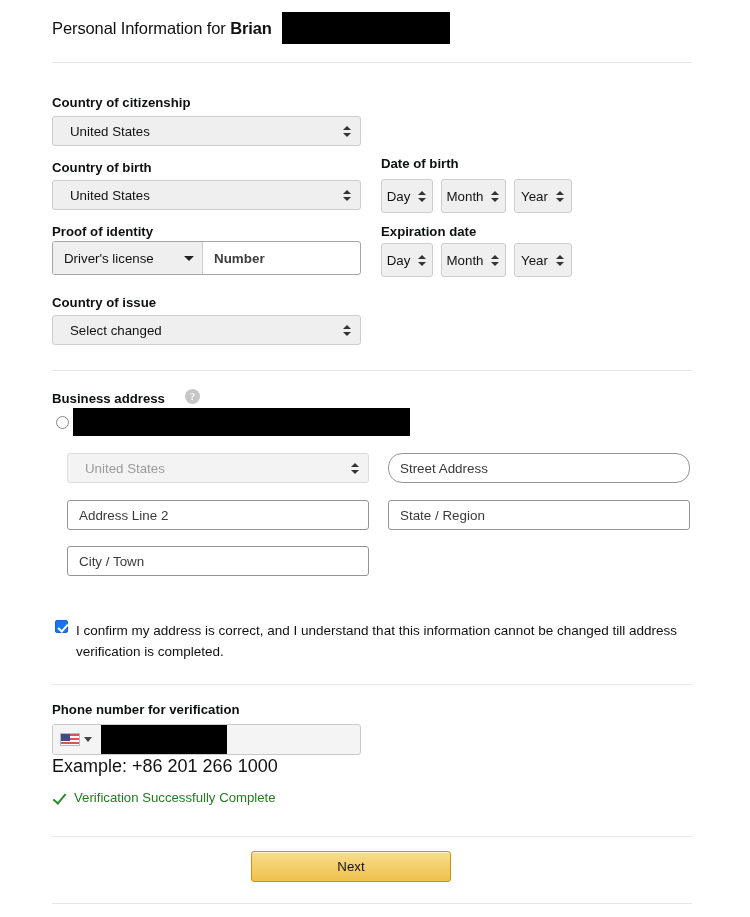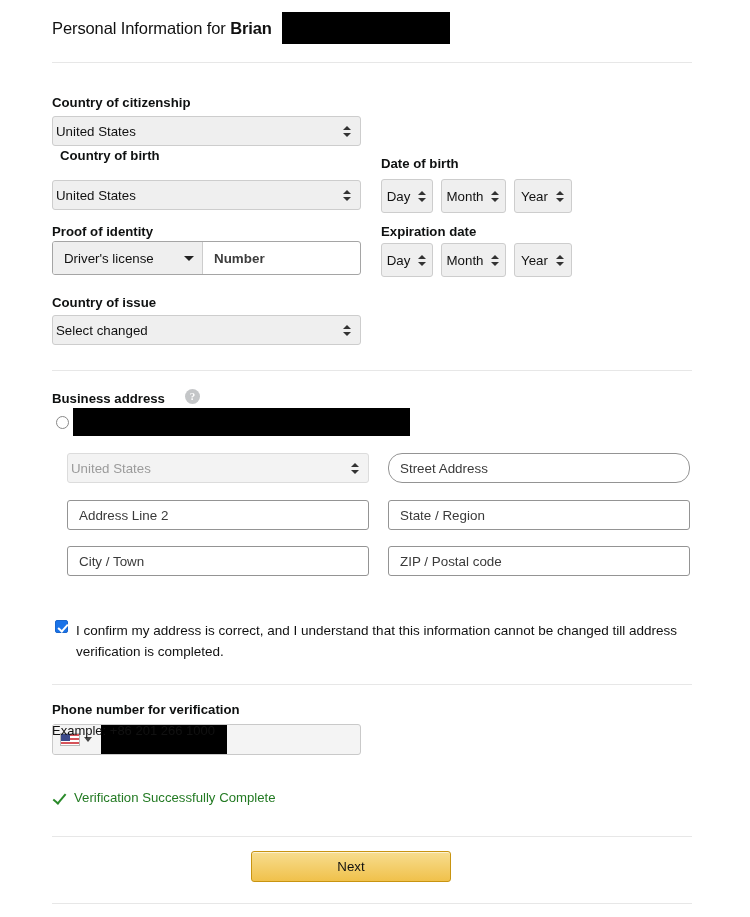--- a/index.html
+++ b/index.html
@@ -53,21 +53,21 @@
   
   .sel {
     position: absolute;
     background: #efefef;
     border: 1px solid #cdcdcd;
     border-radius: 3px;
     font-size: 13.3px;
     color: #111111;
     display: flex;
     align-items: center;
-    padding: 0 8px 0 3px;
+    padding: 0 8px 0 17px;
     cursor: default;
   }
   .sel .sel-val { flex: 1; white-space: nowrap; overflow: hidden; }
   .sel.disabled { background: #f3f3f3; border-color: #dcdcdc; }
   .sel.disabled .sel-val { color: #9b9b9b; }
   .updown {
     width: 9px; height: 13px;
     position: relative;
     flex: none;
     margin-left: 4px;
@@ -233,22 +233,22 @@
     border-right: 4px solid transparent;
     border-top: 5px solid #444;
   }
   .phone-redact {
     width: 126px; height: 29px;
     background: #000000;
     margin-left: 2px;
   }
   .phone-example {
     position: absolute;
-    left: 52px; top: 723px;
-    font-size: 13px;
+    left: 52px; top: 756px;
+    font-size: 18px;
     color: #111111;
   }
 
   
   .verify {
     position: absolute;
     left: 52px; top: 790px;
     display: flex; align-items: center; gap: 8px;
   }
   .check-mark {
@@ -304,21 +304,21 @@
   </div>
 
   <div class="divider" style="top:62px;"></div>
 
   <div class="flabel" style="left:52px; top:95px;">Country of citizenship</div>
   <div class="sel" style="left:52px; top:116px; width:309px; height:30px;">
     <span class="sel-val">United States</span>
     <span class="updown"></span>
   </div>
 
-  <div class="flabel" style="left:52px; top:148px;margin-left:8px;">Country of birth</div>
+  <div class="flabel" style="left:52px; top:160px;">Country of birth</div>
   <div class="sel" style="left:52px; top:180px; width:309px; height:30px;">
     <span class="sel-val">United States</span>
     <span class="updown"></span>
   </div>
 
   <div class="flabel" style="left:381px; top:156px;">Date of birth</div>
   <div class="datesel" style="left:381px; top:179px; width:52px;">
     <span>Day</span>
     <span class="updown"></span>
   </div>
@@ -380,23 +380,20 @@
 
   <div class="tinput" style="left:67px; top:500px; width:302px; height:30px;">
     <span class="ph">Address Line 2</span>
   </div>
   <div class="tinput" style="left:388px; top:500px; width:302px; height:30px;">
     <span class="ph">State / Region</span>
   </div>
 
   <div class="tinput" style="left:67px; top:546px; width:302px; height:30px;">
     <span class="ph">City / Town</span>
-  </div>
-  <div class="tinput" style="left:388px; top:546px; width:302px; height:30px;">
-    <span class="ph">ZIP / Postal code</span>
   </div>
 
   <div class="checkbox" style="left:55px; top:620px;"></div>
   <div class="confirm-text">I confirm my address is correct, and I understand that this information cannot be changed till address verification is completed.</div>
 
   <div class="divider" style="top:684px;"></div>
 
   <div class="flabel" style="left:52px; top:702px;">Phone number for verification</div>
   <div class="phone-wrap">
     <div class="flag-btn">

